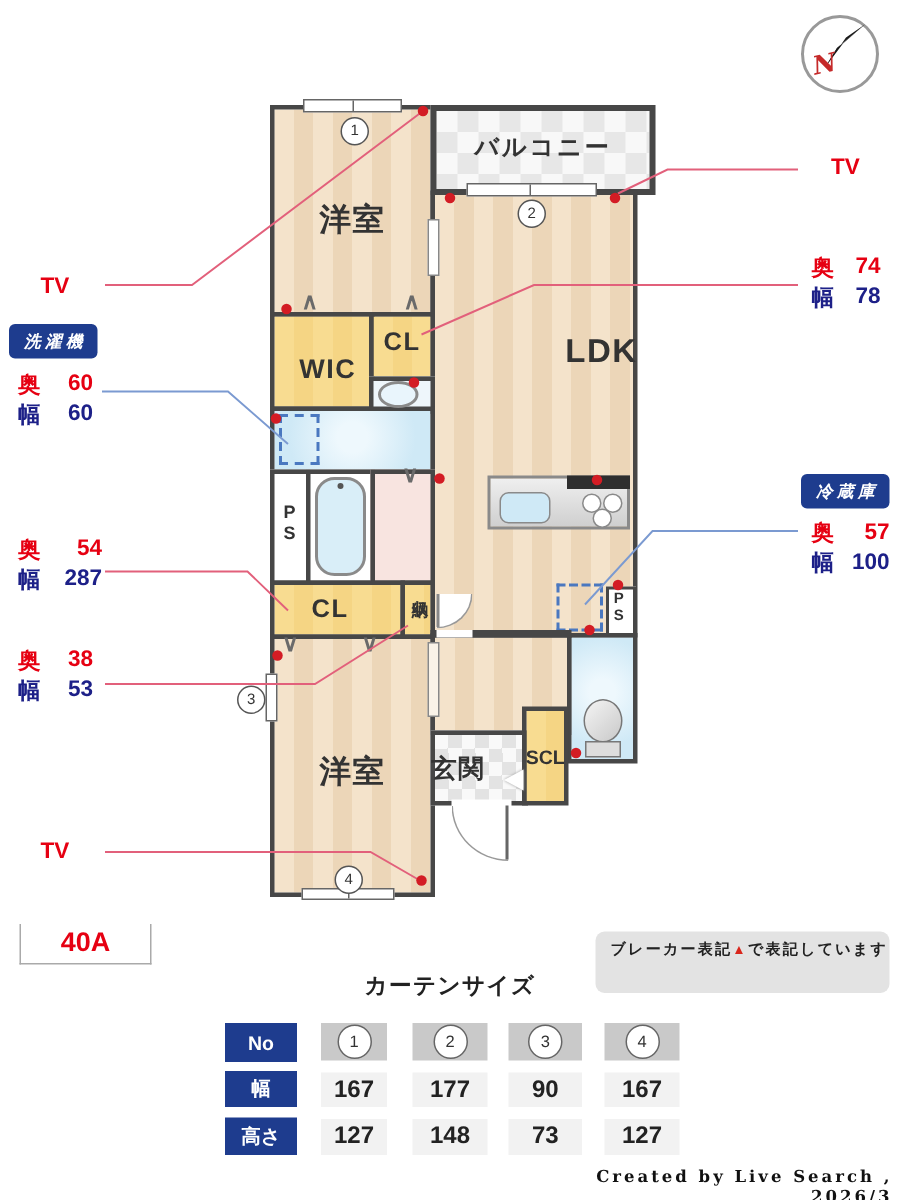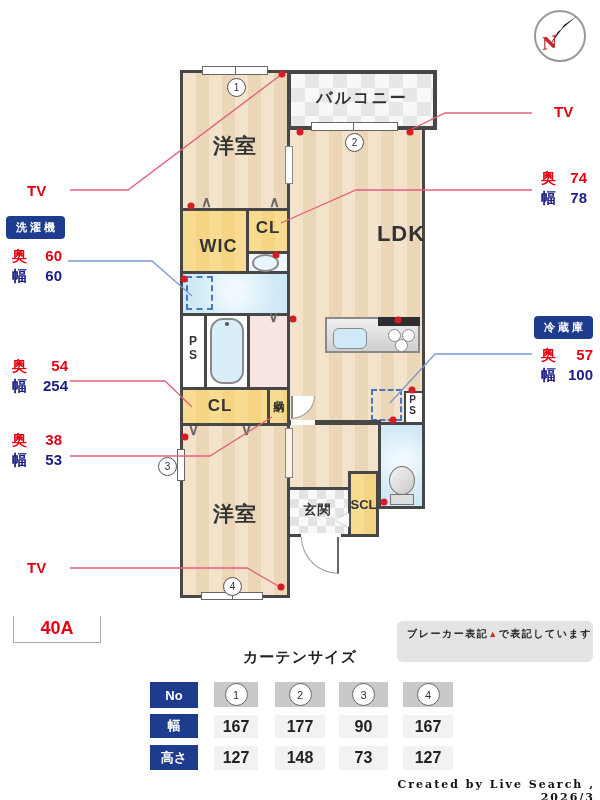--- a/index.html
+++ b/index.html
@@ -20,21 +20,21 @@
   
   .window{position:absolute;background:#fff;border:1.2px solid #666;box-sizing:border-box;z-index:22;}
   .dashed-box{position:absolute;border:2px dashed #4a78c0;box-sizing:border-box;z-index:12;}
   .outlet{position:absolute;width:7px;height:7px;border-radius:50%;background:#d31c24;z-index:46;transform:translate(-50%,-50%);}
   .circle-num{position:absolute;width:17px;height:17px;border-radius:50%;background:#fff;border:1.2px solid #555;
               display:flex;align-items:center;justify-content:center;font-size:10px;color:#333;z-index:32;}
   .chev{position:absolute;font-size:15px;color:#6a6a6a;z-index:24;font-weight:bold;line-height:10px;}
   
   .tv{position:absolute;color:#e60012;font-weight:bold;font-size:15px;z-index:52;}
   .badge{position:absolute;background:#1e3c8e;color:#fff;font-size:11px;font-weight:bold;letter-spacing:3px;
-         padding:4px 7px 4px 10px;border-radius:4px;z-index:52;}
+         padding:4px 7px 4px 10px;border-radius:4px;z-index:52;font-style:italic;}
   .dim-row{position:absolute;display:flex;justify-content:space-between;font-weight:bold;font-size:15px;z-index:52;}
   .dim-red{color:#e60012;} .dim-blue{color:#1d2088;}
   
   .arc-entrance{position:absolute;left:301px;top:537px;width:37px;height:36px;background:#fff;
     border-left:1.5px solid #999;border-bottom:1.5px solid #999;border-bottom-left-radius:100% 100%;z-index:21;}
   .arc-entrance::after{content:'';position:absolute;right:0;top:0;width:2px;height:100%;background:#666;}
   .arc-hall{position:absolute;left:291px;top:396px;width:23px;height:22px;background:#fff;
     border-right:1.5px solid #999;border-bottom:1.5px solid #999;border-bottom-right-radius:100% 100%;z-index:21;}
   .arc-hall::before{content:'';position:absolute;left:0;top:0;width:2px;height:100%;background:#888;}
   
@@ -127,21 +127,21 @@
   <span class="chev" style="left:241px;top:425px;">∨</span>
 
   <div class="room-label" style="left:180px;top:132px;width:110px;font-size:21px;">洋室</div>
   <div class="room-label" style="left:287px;top:88px;width:150px;font-size:16px;letter-spacing:2px;">バルコニー</div>
   <div class="room-label" style="left:287px;top:221px;width:138px;font-size:22px;padding-left:45px;">LDK</div>
   <div class="room-label" style="left:180px;top:236px;width:77px;font-size:18px;">WIC</div>
   <div class="room-label" style="left:246px;top:218px;width:44px;font-size:17px;">CL</div>
   <div class="room-label" style="left:185px;top:396px;width:70px;font-size:17px;">CL</div>
   <div class="room-label vtext" style="left:271px;top:391px;font-size:11px;letter-spacing:1px;">収納</div>
   <div class="room-label" style="left:180px;top:500px;width:110px;font-size:21px;">洋室</div>
-  <div class="room-label" style="left:285px;top:501px;width:65px;font-size:13px;">玄関</div>
+  <div class="room-label" style="left:273px;top:501px;width:65px;font-size:17px;">玄関</div>
   <div class="room-label" style="left:348px;top:497px;width:31px;font-size:13px;letter-spacing:0;">SCL</div>
   <div class="room-label vtext" style="left:186px;top:334px;font-size:12px;letter-spacing:0;">PS</div>
   <div class="room-label vtext" style="left:407px;top:394px;font-size:10px;letter-spacing:0;">PS</div>
 
   <div class="circle-num" style="left:227px;top:78px;">1</div>
   <div class="circle-num" style="left:345px;top:133px;">2</div>
   <div class="circle-num" style="left:158px;top:457px;">3</div>
   <div class="circle-num" style="left:223px;top:577px;">4</div>
 
   <div class="outlet" style="left:282px;top:74px;"></div>
@@ -191,21 +191,21 @@
       <span class="dim-blue">幅</span>
       <span class="dim-blue">78</span>
     </div>
 
   <div class="dim-row" style="left:12px;top:357px;width:56px;">
       <span class="dim-red">奥</span>
       <span class="dim-red">54</span>
     </div>
   <div class="dim-row" style="left:12px;top:377px;width:56px;">
       <span class="dim-blue">幅</span>
-      <span class="dim-blue">254</span>
+      <span class="dim-blue">287</span>
     </div>
 
   <div class="dim-row" style="left:12px;top:431px;width:50px;">
       <span class="dim-red">奥</span>
       <span class="dim-red">38</span>
     </div>
   <div class="dim-row" style="left:12px;top:451px;width:50px;">
       <span class="dim-blue">幅</span>
       <span class="dim-blue">53</span>
     </div>

